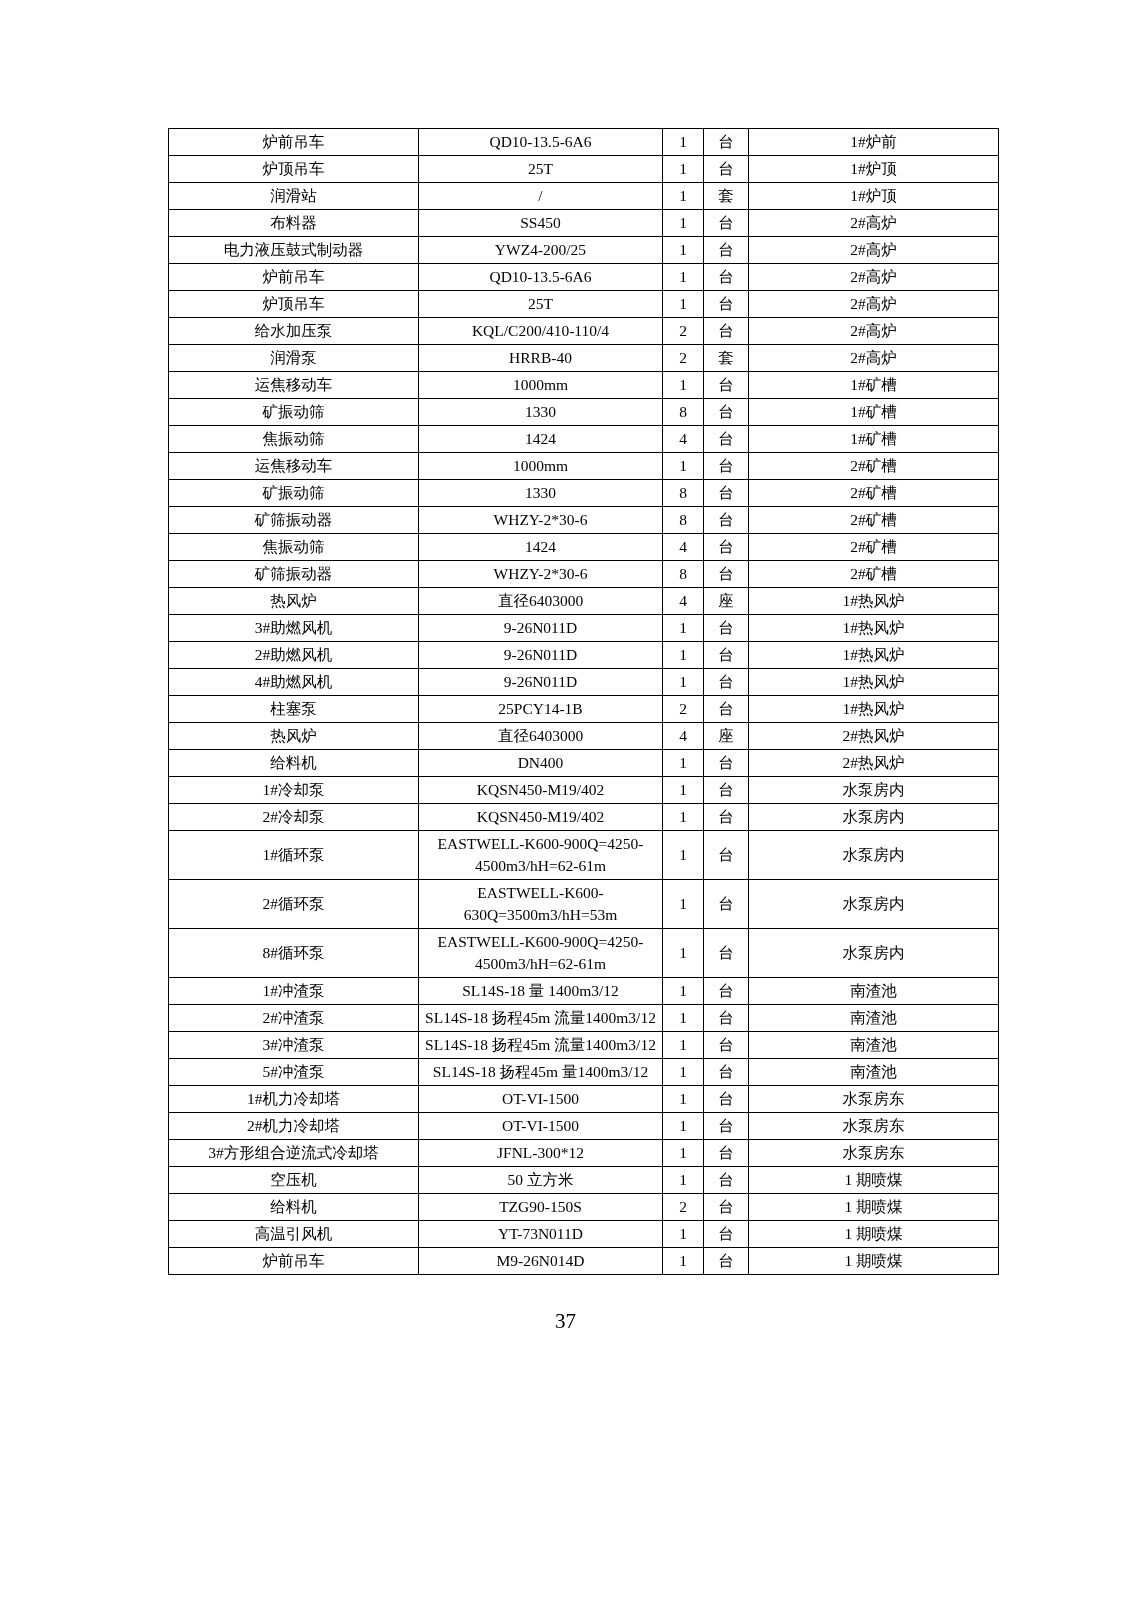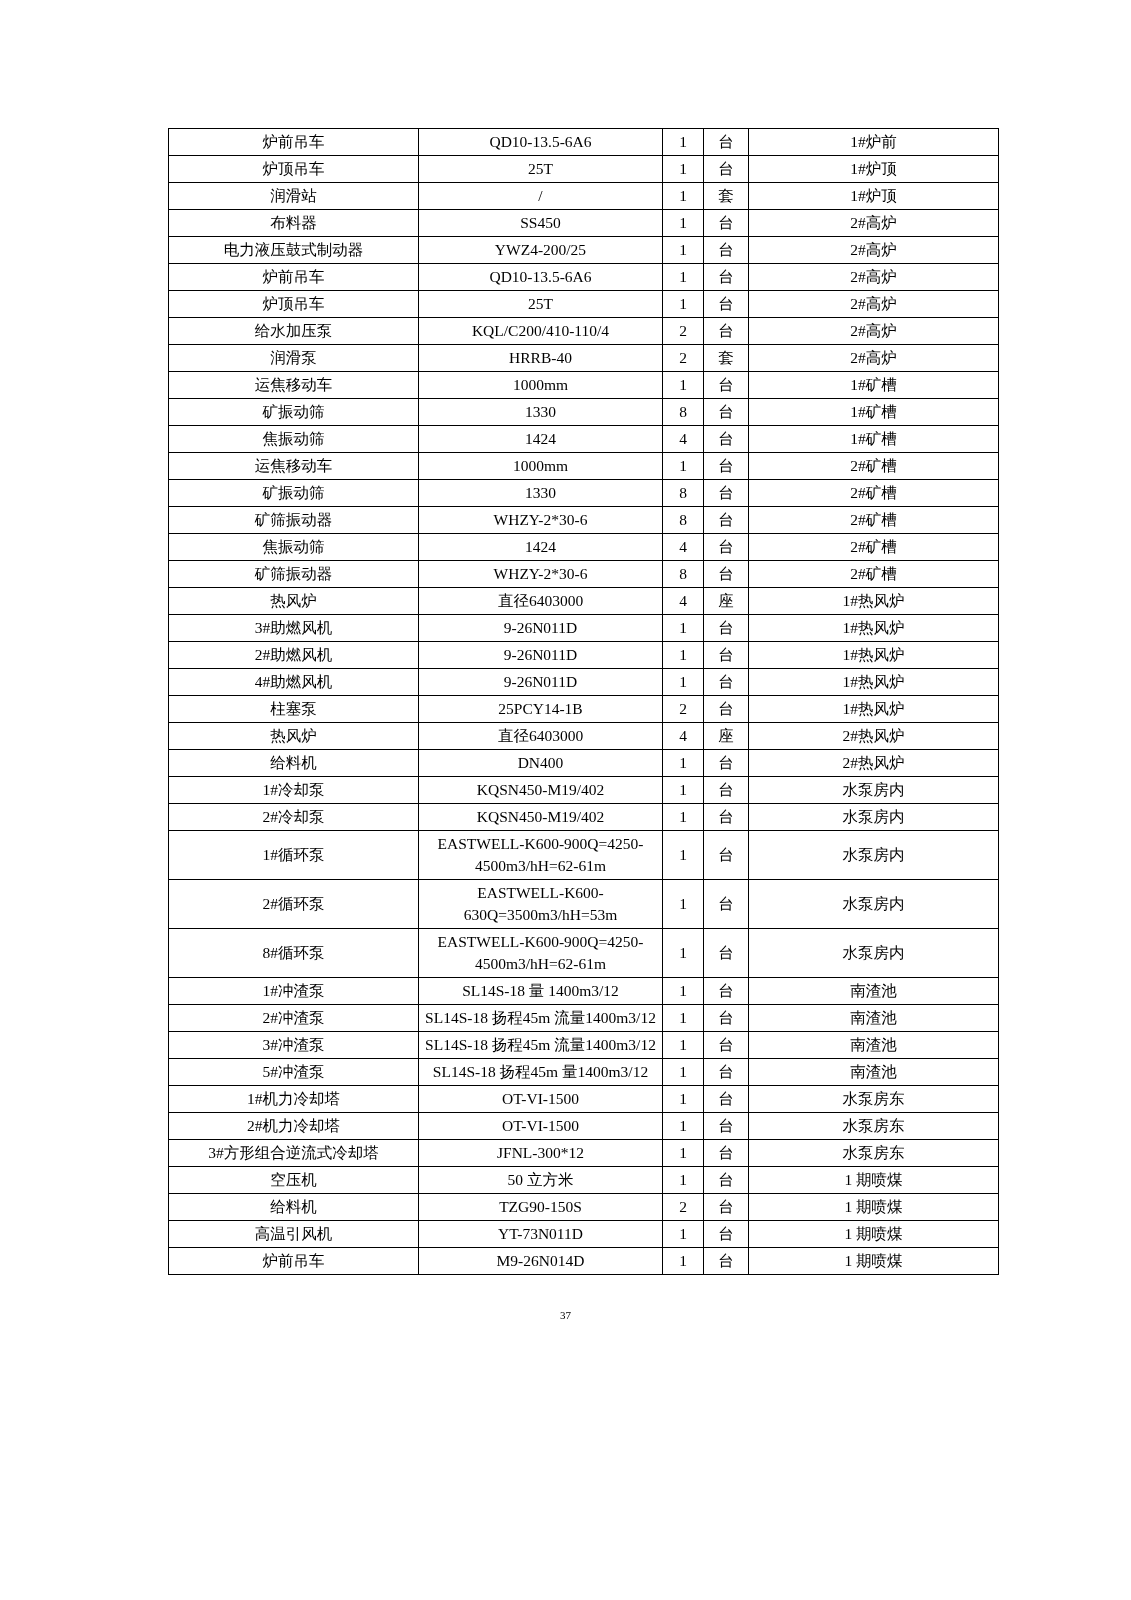--- a/index.html
+++ b/index.html
@@ -35,21 +35,21 @@
     word-wrap: break-word;
   }
   td.c-name   { width: 243px; }
   td.c-model  { width: 237px; }
   td.c-qty    { width: 34px;  }
   td.c-unit   { width: 38px;  }
   td.c-loc    { width: 243px; }
   .page-number {
     width: 795px;
     text-align: center;
-    font-size: 11px;
+    font-size: 21px;
     margin-top: 34px;
     font-family: "Liberation Serif", serif;
   }
 </style>
 </head>
 <body>
 
 <div class="page">
   <table class="equipment">
     <tbody>

